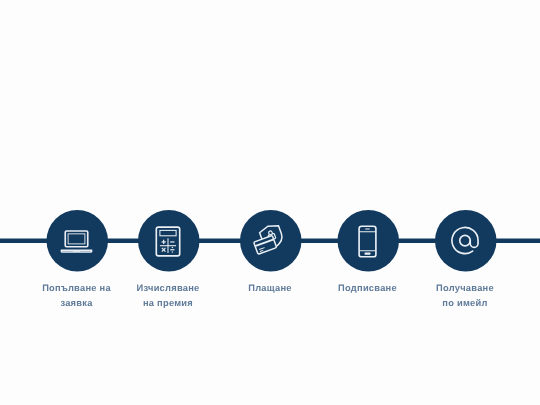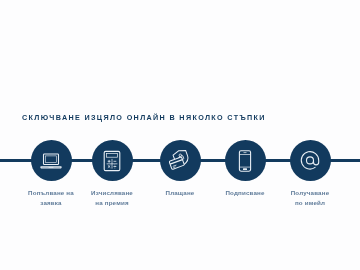--- a/index.html
+++ b/index.html
@@ -81,21 +81,20 @@
     letter-spacing: 0.18px;
     color: #5f7b99;
     font-weight: 600;
   }
 </style>
 </head>
 <body style="background: rgb(253, 253, 254);">
 
 <div id="stage">
 
-  <div id="heading" style="color: rgb(18, 58, 94);">СКЛЮЧВАНЕ ИЗЦЯЛО ОНЛАЙН В НЯКОЛКО СТЪПКИ</div>
 
   <div id="rail" style="background: rgb(18, 58, 94);"></div>
 
   <div class="step" id="step-0" style="left: 51px;">
     <div class="node" style="background: rgb(18, 58, 94);">
       <span>
         <svg width="22" height="19" viewBox="0 0 22 19">
           <rect x="3.5" y="2.5" width="15" height="10.5" rx="0.8" fill="none" stroke="#e9eff5" stroke-width="1.1"></rect>
           <rect x="5.4" y="4.4" width="11.2" height="6.7" fill="none" stroke="#e9eff5" stroke-width="0.6"></rect>
           <path d="M1 15.3 H21 a0.8 0.8 0 0 1 -0.8 1.2 H1.8 A0.8 0.8 0 0 1 1 15.3 Z" fill="none" stroke="#e9eff5" stroke-width="1.1"></path>

